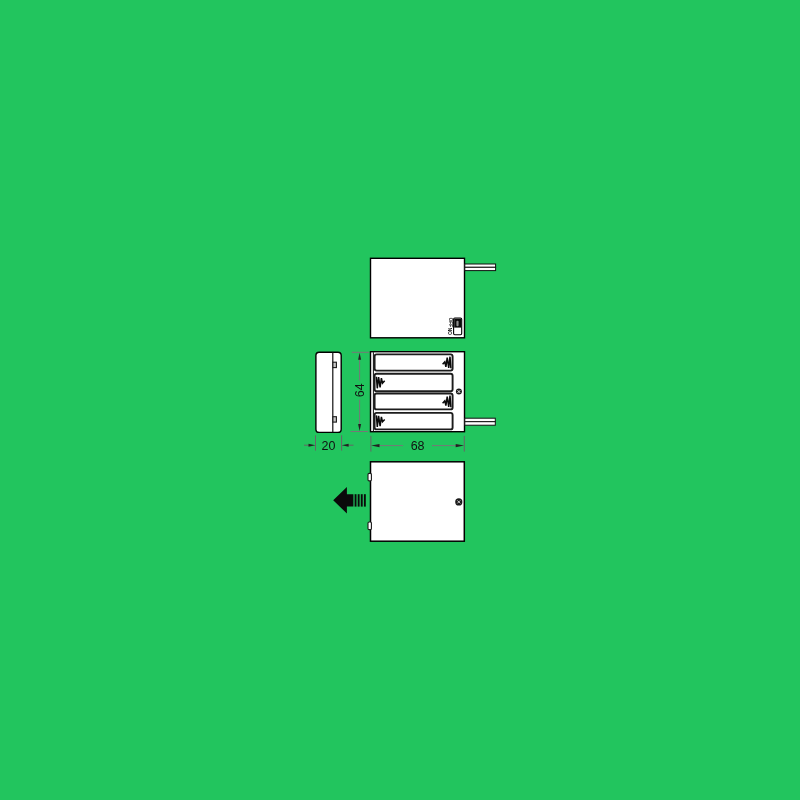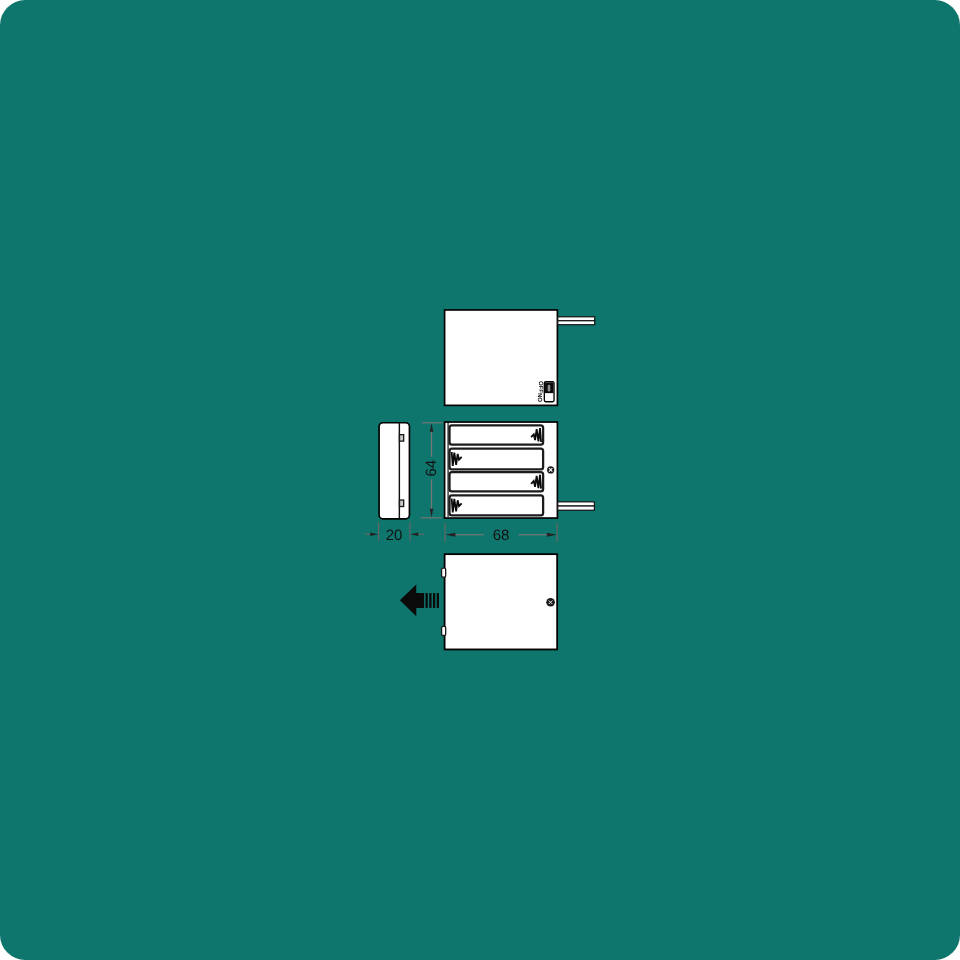--- a/index.html
+++ b/index.html
@@ -1,16 +1,16 @@
 <!DOCTYPE html>
 <html><head>
 <meta charset="utf-8">
 <style>
   html,body{margin:0;padding:0;background:#fff;}
-  .page{position:relative;width:800px;height:800px;background:#0f766e;overflow:hidden;border-radius:21px;}
+  .page{position:relative;width:800px;height:800px;background:#22c55e;overflow:hidden;}
   svg{position:absolute;left:0;top:0;}
   text{font-family:"Liberation Sans",sans-serif;fill:#111;}
 </style>
 </head>
 <body>
 <div class="page">
 <svg width="800" height="800" viewBox="0 0 800 800">
 
   <rect x="370.5" y="258.3" width="94" height="79.5" fill="#ffffff" stroke="#000000" stroke-width="1.4"></rect>
 

